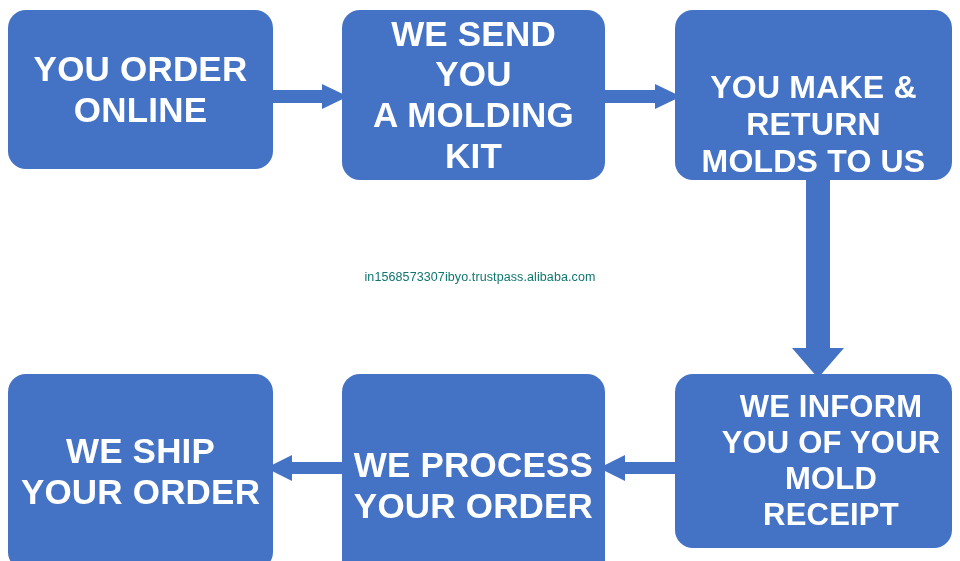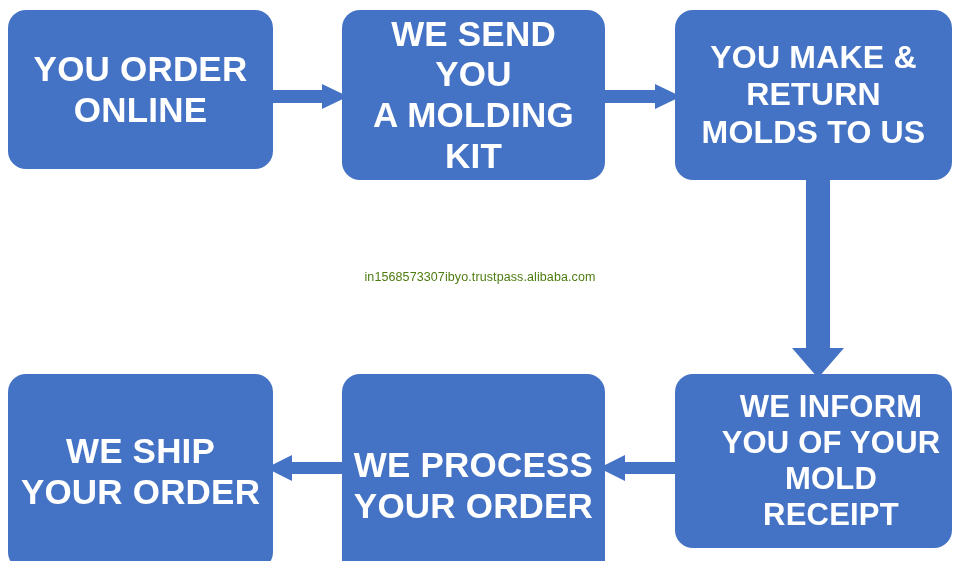--- a/index.html
+++ b/index.html
@@ -33,21 +33,21 @@
   .node-label {
     font-weight: bold;
     line-height: 1.16;
     letter-spacing: 0.2px;
     white-space: pre-line;
     padding: 0 8px;
   }
   
   #node-order-online   { left: 8px;   top: 10px;  width: 265px; height: 159px; }
   #node-molding-kit    { left: 342px; top: 10px;  width: 263px; height: 170px; }
-  #node-return-molds   { left: 675px; top: 10px;  width: 277px; height: 170px; }
+  #node-return-molds   { left: 675px; top: 10px;  width: 277px; height: 170px; align-items: flex-end; }
   
   #node-ship-order     { left: 8px;   top: 374px; width: 265px; height: 196px; }
   #node-process-order  { left: 342px; top: 374px; width: 263px; height: 224px; }
   #node-inform-receipt { left: 675px; top: 374px; width: 277px; height: 174px; padding-left: 35px; }
 
   #node-order-online  .node-label,
   #node-molding-kit   .node-label,
   #node-ship-order    .node-label,
   #node-process-order .node-label { font-size: 35px; }
   #node-return-molds  .node-label { font-size: 32px; }
@@ -69,21 +69,21 @@
     clip-path: polygon(82px 7px, 26px 7px, 26px 0, 0 13px, 26px 26px, 26px 19px, 82px 19px); }
   .arrow-left-2  { left: 266px; top: 455px; width: 82px;  height: 26px;
     clip-path: polygon(82px 7px, 26px 7px, 26px 0, 0 13px, 26px 26px, 26px 19px, 82px 19px); }
 
   #watermark {
     position: absolute;
     left: 0;
     top: 270px;
     width: 960px;
     text-align: center;
-    color: #4d7c0f;
+    color: #0f766e;
     font-size: 12.5px;
     font-weight: normal;
     letter-spacing: 0.1px;
     z-index: 3;
     user-select: none;
   }
 </style>
 </head>
 <body>
 

